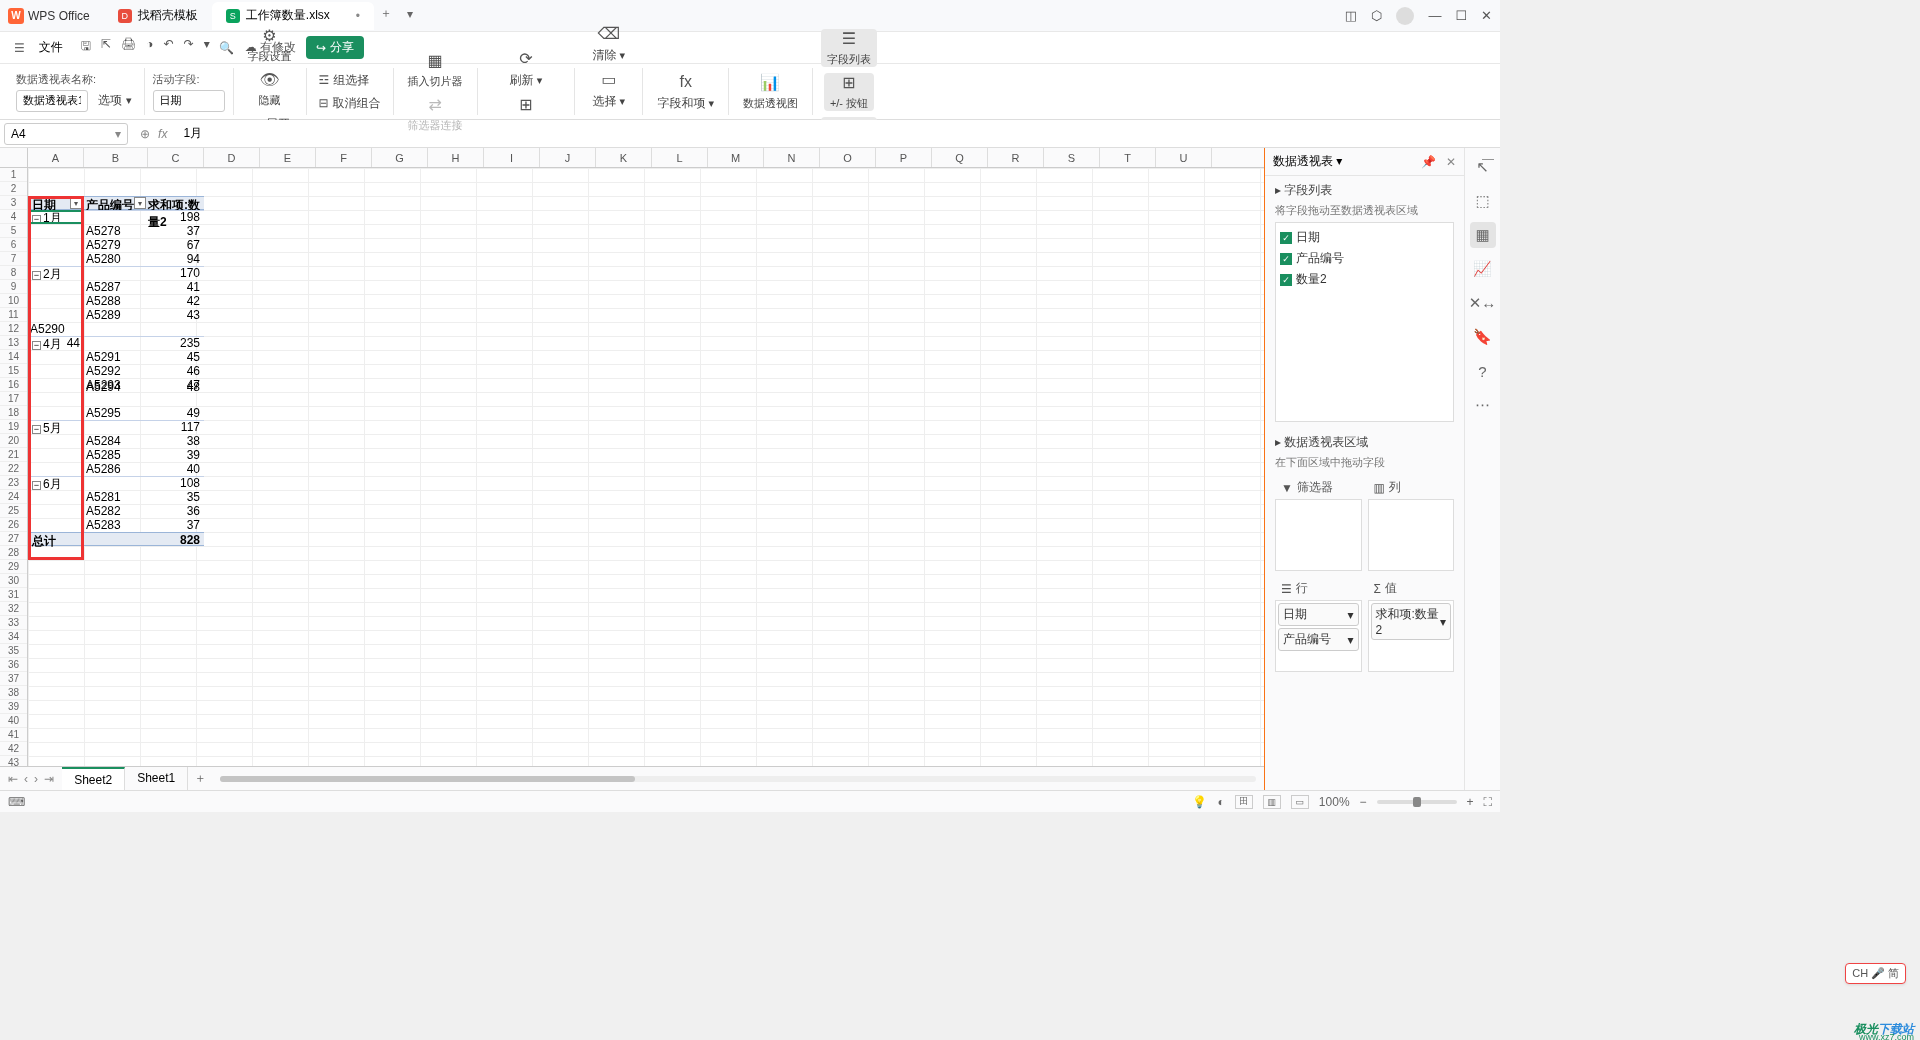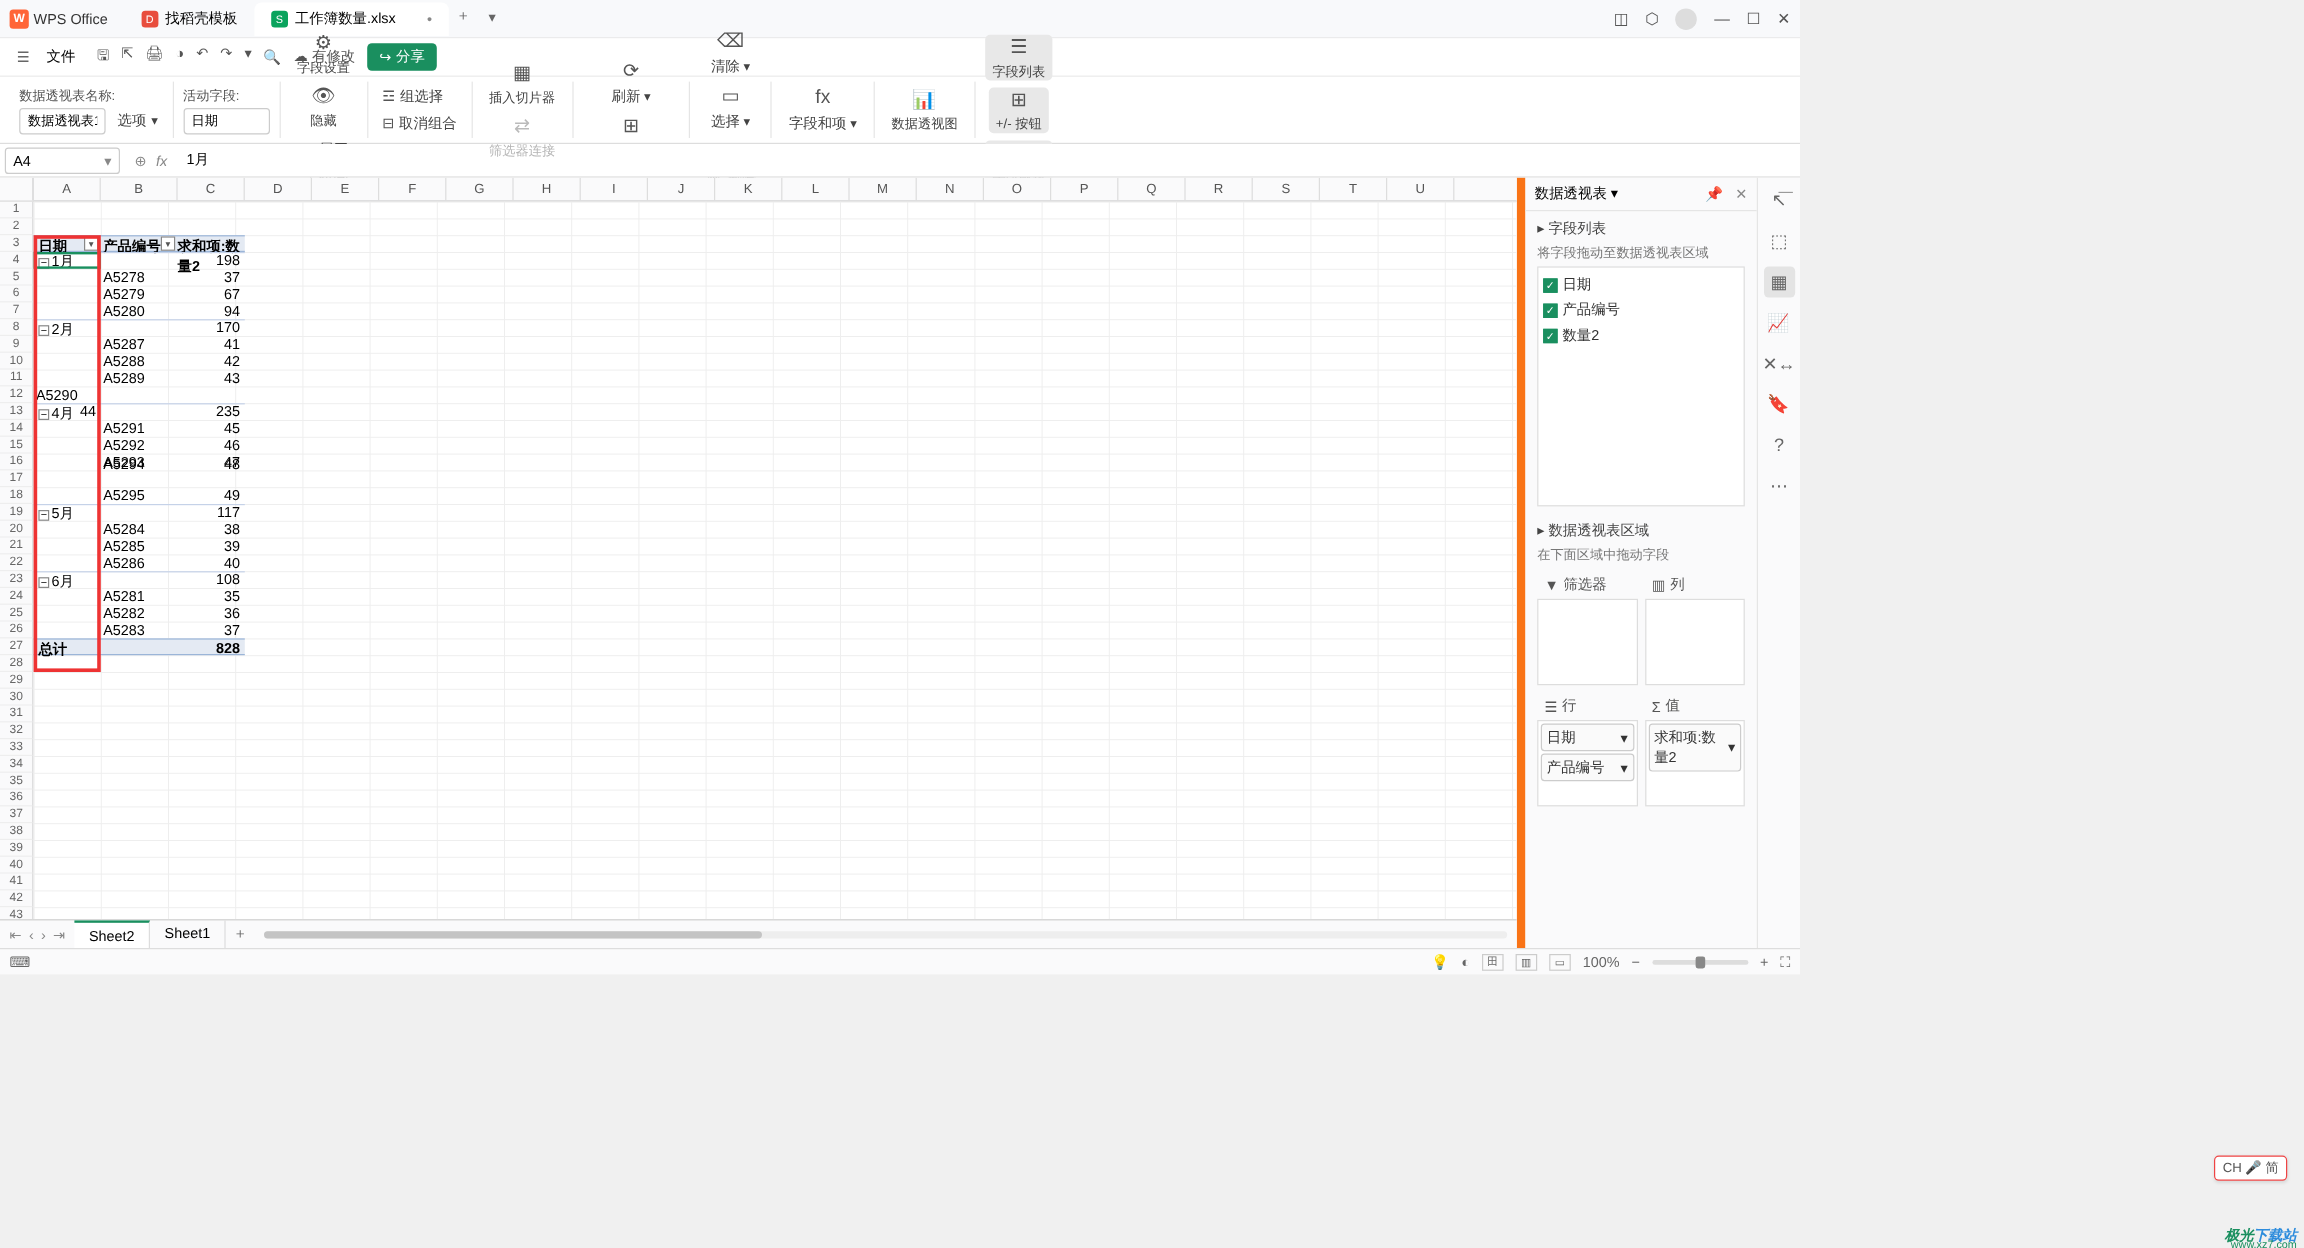--- a/index.html
+++ b/index.html
@@ -43,21 +43,21 @@
 .rbtn-v .lbl{font-size:11px;color:#444}
 .rbtn-h{display:flex;align-items:center;gap:4px;cursor:pointer;font-size:11px;color:#444;padding:2px 4px}
 .rbtn-h .ico{color:#555}
 .rcol{display:flex;flex-direction:column;gap:2px}
 .rrow{display:flex;align-items:center;gap:6px}
 .disabled{opacity:.4;pointer-events:none}
 .rbtn-v.active{background:#e8e8e8;border-radius:4px}
 
 
 .fbar{height:28px;display:flex;align-items:center;border-bottom:1px solid #ddd;background:#fff}
-.namebox{width:96px;height:22px;margin:0 4px;border:1px solid #ccc;border-radius:3px;display:flex;align-items:center;padding:0 6px;justify-content:space-between}
+.namebox{width:124px;height:22px;margin:0 4px;border:1px solid #ccc;border-radius:3px;display:flex;align-items:center;padding:0 6px;justify-content:space-between}
 .namebox .dd{color:#888}
 .fctl{display:flex;gap:8px;padding:0 8px;color:#888}
 .fctl span{cursor:pointer}
 .ftext{flex:1;padding:0 8px}
 
 
 .mainrow{flex:1;display:flex;overflow:hidden}
 .gridarea{flex:1;display:flex;flex-direction:column;position:relative;overflow:hidden}
 .colhdr{height:20px;display:flex;background:#fafafb;border-bottom:1px solid #ccc}
 .corner{width:28px;border-right:1px solid #ccc;background:#fafafb}
@@ -85,21 +85,21 @@
 .sbnav{display:flex;gap:6px;padding:0 8px;color:#888}
 .sbnav span{cursor:pointer}
 .sheettabs{display:flex}
 .stab{padding:4px 12px;cursor:pointer;border-right:1px solid #ddd}
 .stab.active{background:#fff;font-weight:500;border-top:2px solid #1a8f5f}
 .hscroll{flex:1;margin:0 8px;position:relative;height:10px}
 .hscroll-track{position:absolute;left:0;right:0;top:2px;height:6px;background:#eee;border-radius:3px}
 .hscroll-thumb{position:absolute;left:0;width:40%;top:2px;height:6px;background:#c4c4c4;border-radius:3px}
 
 
-.sidepanel{width:200px;border-left:7px solid #f97316;background:#fafafb;display:flex;flex-direction:column}
+.sidepanel{width:200px;border-left:1px solid #f97316;background:#fafafb;display:flex;flex-direction:column}
 .sp-hdr{height:28px;display:flex;align-items:center;padding:0 8px;border-bottom:1px solid #e5e5e5;justify-content:space-between}
 .sp-hdr .ctl{display:flex;gap:10px;color:#888}
 .sp-sec{padding:6px 10px;font-size:11px;color:#333}
 .sp-sec .title{color:#444;margin-bottom:4px}
 .field-list{border:1px solid #ddd;background:#fff;min-height:200px;padding:4px}
 .field-item{display:flex;align-items:center;gap:4px;padding:2px 0;font-size:11px}
 .cb{width:12px;height:12px;border:1px solid #1a8f5f;background:#1a8f5f;display:flex;align-items:center;justify-content:center;color:#fff;font-size:9px}
 .areas{display:grid;grid-template-columns:1fr 1fr;gap:6px;margin-top:6px}
 .area-box{border:1px solid #ddd;background:#fff;min-height:72px;font-size:11px}
 .area-hdr{padding:3px 6px;color:#555;display:flex;align-items:center;gap:4px}

